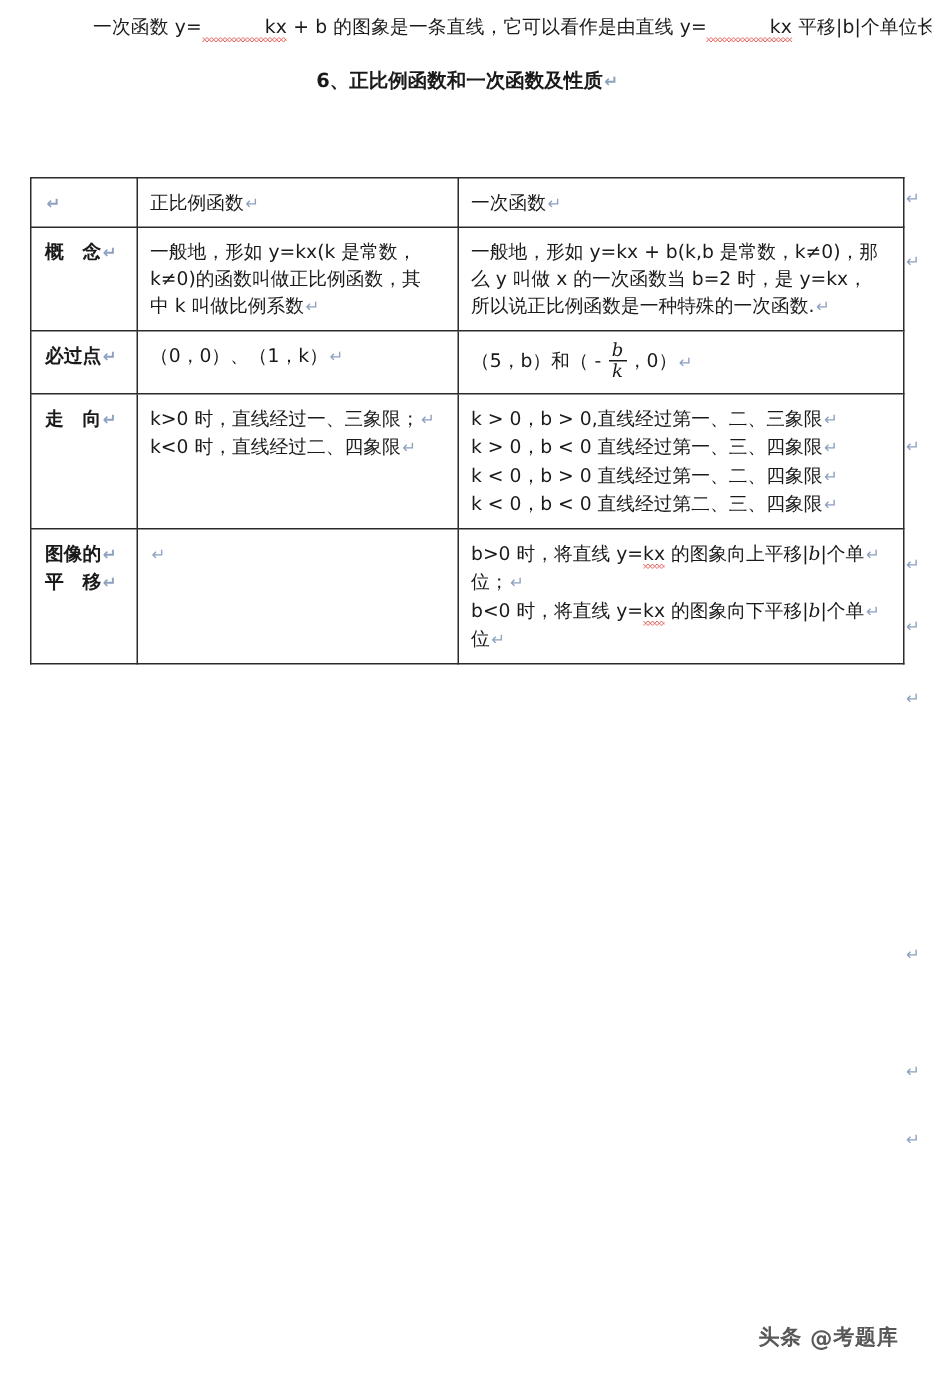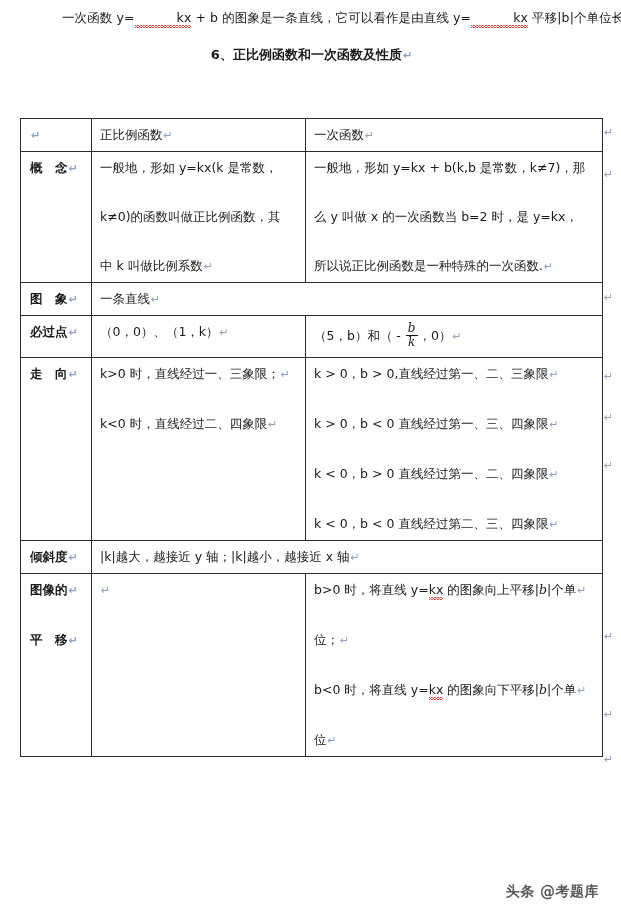--- a/index.html
+++ b/index.html
@@ -107,21 +107,21 @@
   .cellpad.lab {
     padding-left: 9px;
     font-weight: bold;
     font-size: 12.5px;
   }
   .line {
     white-space: nowrap;
     margin: 0;
   }
   .line + .line {
-    margin-top: 32px;
+    margin-top: 1px;
   }
   .empty-line {
     height: 17px;
   }
 
   
   .lab .line { font-weight: bold; }
 
   
   .gutter {
@@ -231,40 +231,28 @@
           </td>
           <td>
             <div class="cellpad">
               <div class="line"><span>一般地，形如 y=kx(k 是常数，</span></div>
               <div class="line"><span>k≠0)的函数叫做正比例函数，其</span></div>
               <div class="line"><span>中 k 叫做比例系数</span><span class="pil">↵</span></div>
             </div>
           </td>
           <td>
             <div class="cellpad">
-              <div class="line"><span>一般地，形如 y=kx + b(k,b 是常数，k≠7)，那</span></div>
+              <div class="line"><span>一般地，形如 y=kx + b(k,b 是常数，k≠0)，那</span></div>
               <div class="line"><span>么 y 叫做 x 的一次函数当 b=2 时，是 y=kx，</span></div>
               <div class="line"><span>所以说正比例函数是一种特殊的一次函数.</span><span class="pil">↵</span></div>
             </div>
           </td>
         </tr>
 
 
-        <tr>
-          <td>
-            <div class="cellpad lab">
-              <div class="line"><span>图　象</span><span class="pil">↵</span></div>
-            </div>
-          </td>
-          <td colspan="2">
-            <div class="cellpad">
-              <div class="line"><span>一条直线</span><span class="pil">↵</span></div>
-            </div>
-          </td>
-        </tr>
 
         <tr>
           <td>
             <div class="cellpad lab">
               <div class="line"><span>必过点</span><span class="pil">↵</span></div>
             </div>
           </td>
           <td>
             <div class="cellpad">
               <div class="line"><span>（0，0）、（1，k）</span><span class="pil">↵</span></div>
@@ -293,32 +281,20 @@
             <div class="cellpad">
               <div class="line"><span>k &gt; 0，b &gt; 0,直线经过第一、二、三象限</span><span class="pil">↵</span></div>
               <div class="line"><span>k &gt; 0，b &lt; 0 直线经过第一、三、四象限</span><span class="pil">↵</span></div>
               <div class="line"><span>k &lt; 0，b &gt; 0 直线经过第一、二、四象限</span><span class="pil">↵</span></div>
               <div class="line"><span>k &lt; 0，b &lt; 0 直线经过第二、三、四象限</span><span class="pil">↵</span></div>
             </div>
           </td>
         </tr>
 
 
-        <tr>
-          <td>
-            <div class="cellpad lab">
-              <div class="line"><span>倾斜度</span><span class="pil">↵</span></div>
-            </div>
-          </td>
-          <td colspan="2">
-            <div class="cellpad">
-              <div class="line"><span>|k|越大，越接近 y 轴；|k|越小，越接近 x 轴</span><span class="pil">↵</span></div>
-            </div>
-          </td>
-        </tr>
 
         <tr>
           <td>
             <div class="cellpad lab">
               <div class="line"><span>图像的</span><span class="pil">↵</span></div>
               <div class="line"><span>平　移</span><span class="pil">↵</span></div>
             </div>
           </td>
           <td>
             <div class="cellpad">

